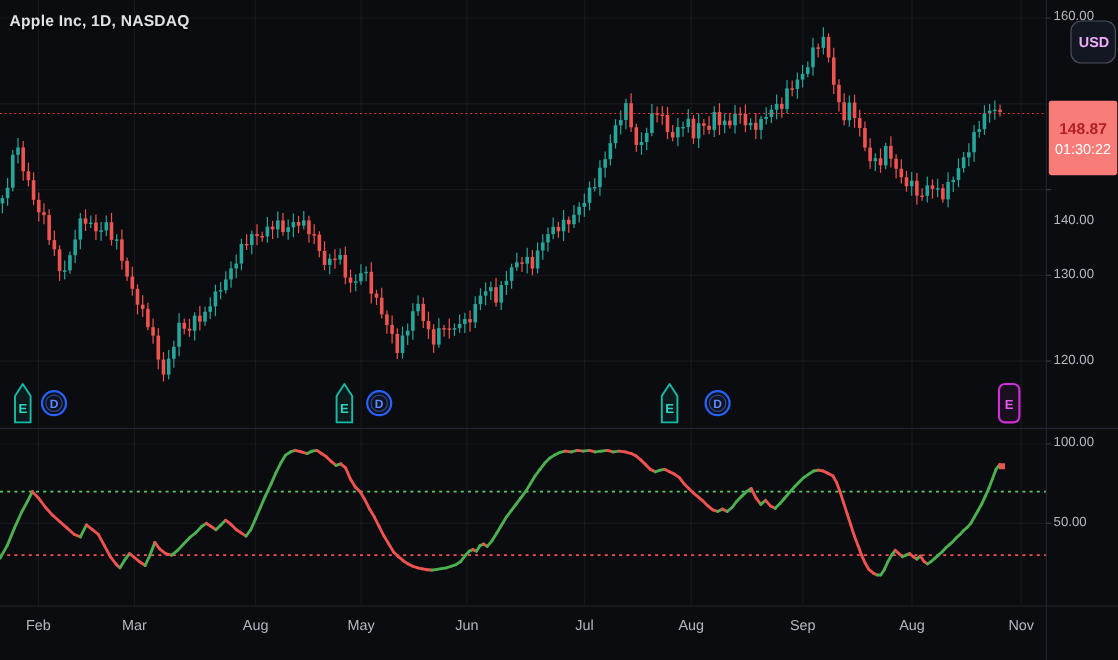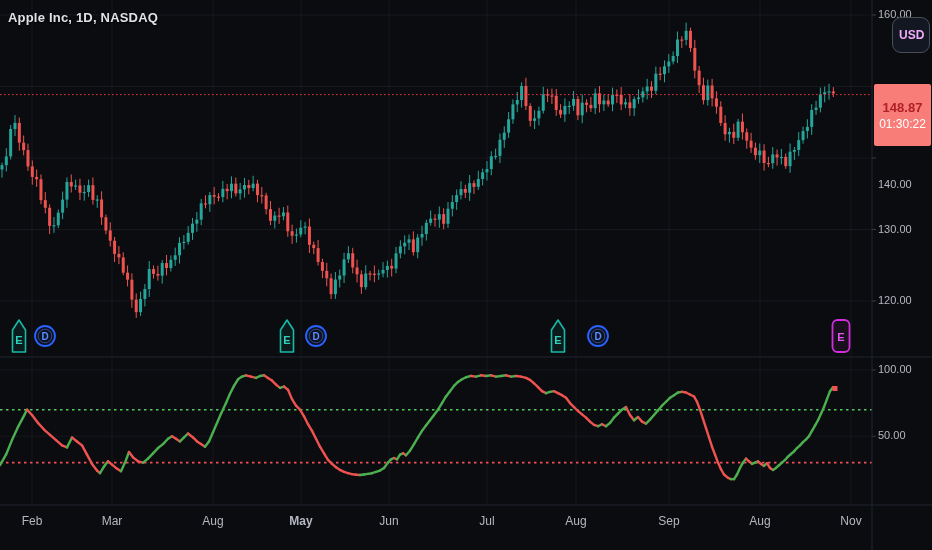--- a/index.html
+++ b/index.html
@@ -677,21 +677,21 @@
       <div class="axis-label" style="top: 151px; margin-top: 27px;">140.00</div>
       <div class="axis-label" style="top: 222.5px;">130.00</div>
       <div class="axis-label" style="top: 294px;">120.00</div>
       <div class="axis-label" style="top: 363px;">100.00</div>
       <div class="axis-label" style="top: 429.15px;">50.00</div>
     </div>
   <div class="time-axis" id="time-axis">
       <div class="month-label" style="left: 32px;">Feb</div>
       <div class="month-label" style="left: 112px;">Mar</div>
       <div class="month-label" style="left: 213px;">Aug</div>
-      <div class="month-label" style="left: 301px; font-weight: bold;">May</div>
+      <div class="month-label" style="left: 301px;">May</div>
       <div class="month-label" style="left: 389px;">Jun</div>
       <div class="month-label" style="left: 487px;">Jul</div>
       <div class="month-label" style="left: 576px;">Aug</div>
       <div class="month-label" style="left: 669px;">Sep</div>
       <div class="month-label" style="left: 760px;">Aug</div>
       <div class="month-label" style="left: 851px;">Nov</div>
     </div>
   <div class="title">Apple Inc, 1D, NASDAQ</div>
   <button class="usd">USD</button>
   <div class="price-badge">

